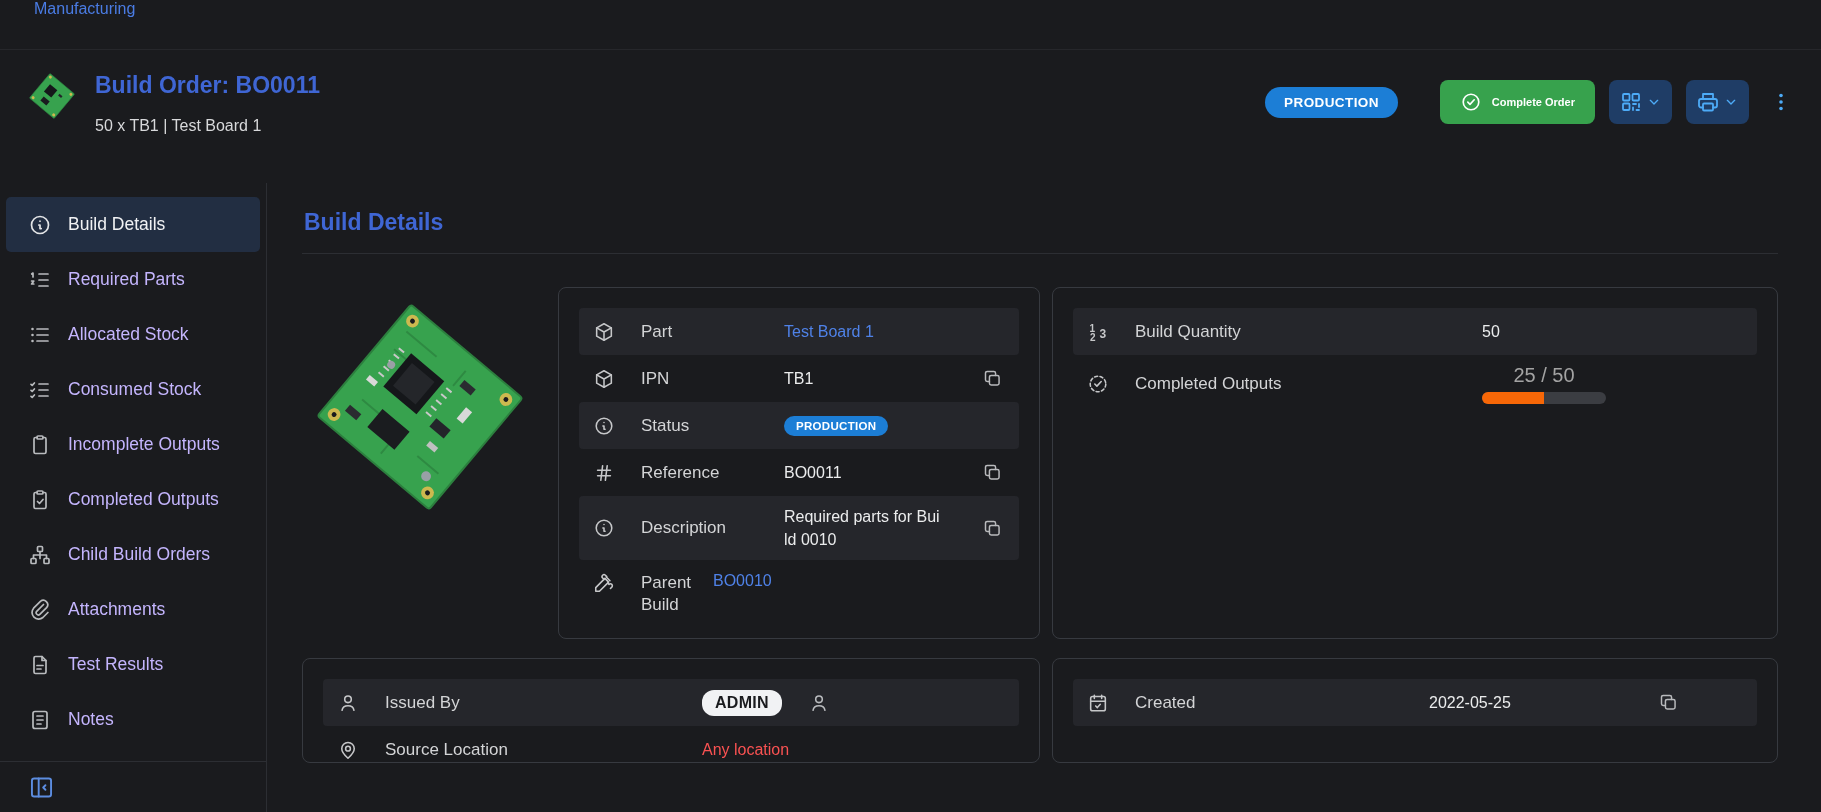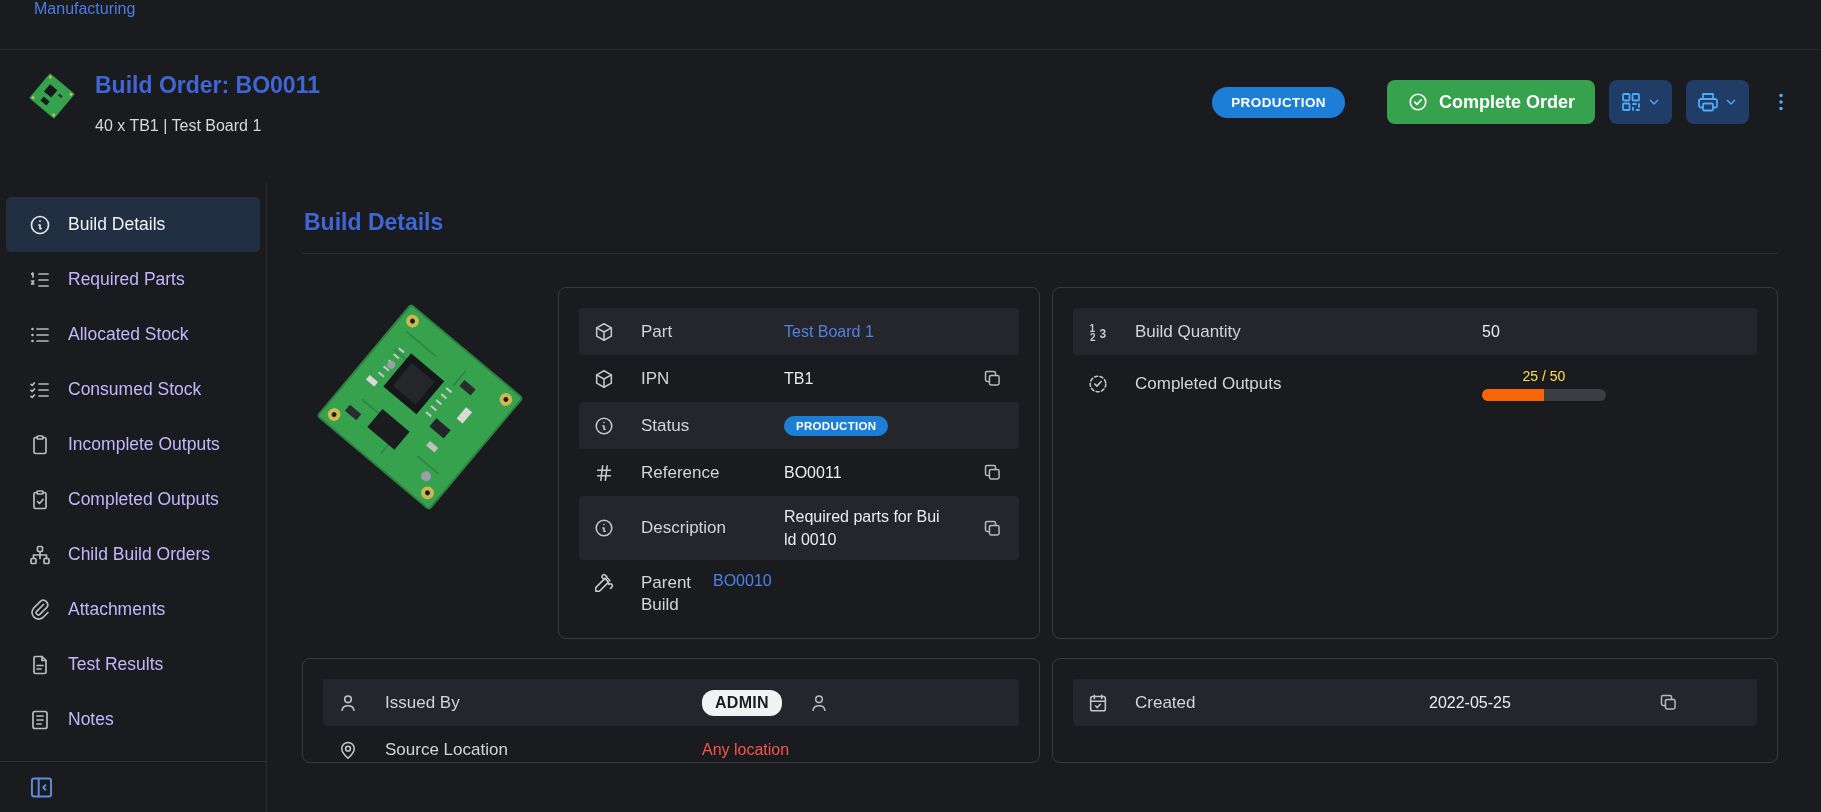--- a/index.html
+++ b/index.html
@@ -17,21 +17,21 @@
   
   .page-header { height:133px; display:flex; align-items:flex-start; padding:18px 26px 0 26px; }
   .thumb { width:52px; height:52px; margin-right:17px; margin-top:2px; cursor:pointer; }
   .header-titles { display:flex; flex-direction:column; }
   .page-title { color:#3f66d4; font-size:23px; font-weight:bold; margin-top:4px; }
   .page-subtitle { color:#d8d9db; font-size:16px; margin-top:18px; }
   .header-actions { margin-left:auto; display:flex; align-items:center; gap:14px; margin-top:12px; }
   .badge-lg { background:#1c7ed6; color:#fff; font-weight:bold; font-size:13.5px;
     letter-spacing:.4px; padding:8px 19px; border-radius:17px; }
   .btn-complete { display:flex; align-items:center; gap:10px; background:#37a24d; color:#fff;
-    border:none; border-radius:8px; height:44px; padding:0 20px; font-size:18px; font-weight:bold;
+    border:none; border-radius:8px; height:44px; padding:0 20px; font-size:11px; font-weight:bold;
     margin-left:28px; }
   .btn-complete svg { color:#fff; }
   .btn-drop { display:flex; align-items:center; gap:3px; background:#1f3d66; border:none;
     border-radius:8px; height:44px; padding:0 10px; color:#4dabf7; }
   .btn-dots { background:none; border:none; color:#4dabf7; padding:2px; margin-left:4px; }
 
   
   .body-wrap { display:flex; height:629px;gap:19px; }
   .sidebar { width:267px; border-right:1px solid #2c2e33; padding:14px 6px 0 0;
     display:flex; flex-direction:column; }
@@ -73,21 +73,21 @@
   .copy-btn { margin-left:auto; background:none; border:none; color:#b9babd; padding:2px; }
   .badge-sm { background:#1c7ed6; color:#fff; font-weight:bold; font-size:11.5px;
     letter-spacing:.3px; padding:4px 12px; border-radius:12px; }
   .badge-admin { background:#f1f2f4; color:#1a1b1e; font-weight:bold; font-size:16px;
     letter-spacing:.3px; padding:4px 13px; border-radius:12px; }
 
   .qlabel { margin-left:22px; font-size:17px; color:#d3d4d6; flex:1; }
   .qcol { width:261px; flex-shrink:0; display:flex; align-items:center; font-size:16px; color:#ebeced; }
   .co-row { min-height:58px; }
   .progress-wrap { width:124px; display:flex; flex-direction:column; align-items:center; }
-  .progress-text { font-size:14px; color:#fde047; margin-bottom:5px; }
+  .progress-text { font-size:20px; color:#a3a3a3; margin-bottom:5px; }
   .progress-track { width:124px; height:12px; border-radius:6px; background:#3b3d42; overflow:hidden; display:flex; }
   .progress-fill { background:#f76707; height:100%; }
 
   .bcol { width:303px; flex-shrink:0; display:flex; align-items:center; font-size:16px; color:#ebeced; }
   .bcol .user-after { margin-left:26px; color:#b9bbbe; }
   .ccol { width:314px; flex-shrink:0; display:flex; align-items:center; font-size:16px; color:#ebeced; }
   .ccol .copy-btn { margin-left:auto; margin-right:62px; }
   .red-text { color:#fa5252; font-size:16px; }
 </style>
 </head>
@@ -107,21 +107,21 @@
         <circle cx="58" cy="182" r="7" fill="#cdb94f"></circle>
           <circle cx="182" cy="182" r="7" fill="#cdb94f"></circle>
         <rect x="78" y="84" width="44" height="44" fill="#15171a"></rect>
         <rect x="92" y="146" width="36" height="24" fill="#1a1c1f"></rect>
         <rect x="140" y="90" width="18" height="10" fill="#23252a"></rect>
       </g>
     </svg>
   </div>
   <div class="header-titles">
     <div class="page-title">Build Order: BO0011</div>
-    <div class="page-subtitle">40 x TB1 | Test Board 1</div>
+    <div class="page-subtitle">50 x TB1 | Test Board 1</div>
   </div>
   <div class="header-actions">
     <span class="badge-lg">PRODUCTION</span>
     <button class="btn-complete">
       <span>
         <svg viewBox="0 0 24 24" width="22" height="22" fill="none" stroke="currentColor" stroke-width="1.8" stroke-linecap="round" stroke-linejoin="round">
             <circle cx="12" cy="12" r="8.5"></circle>
             <path d="M8.5 12.2l2.4 2.4 4.6-5"></path>
           </svg>
       </span>

